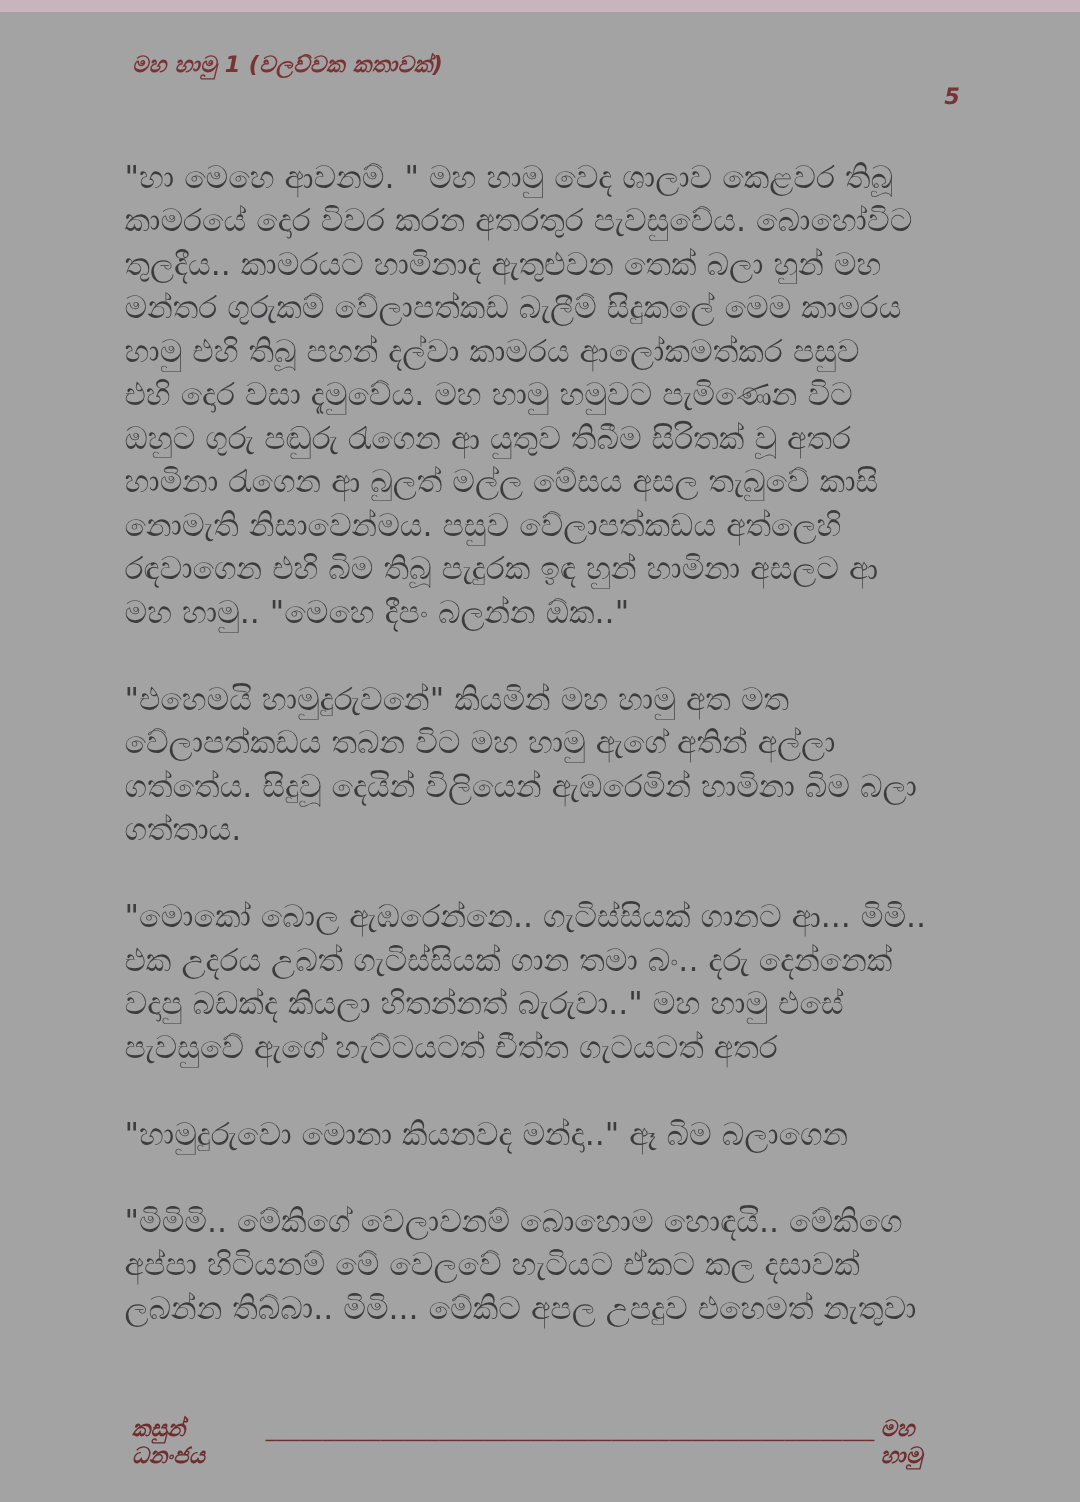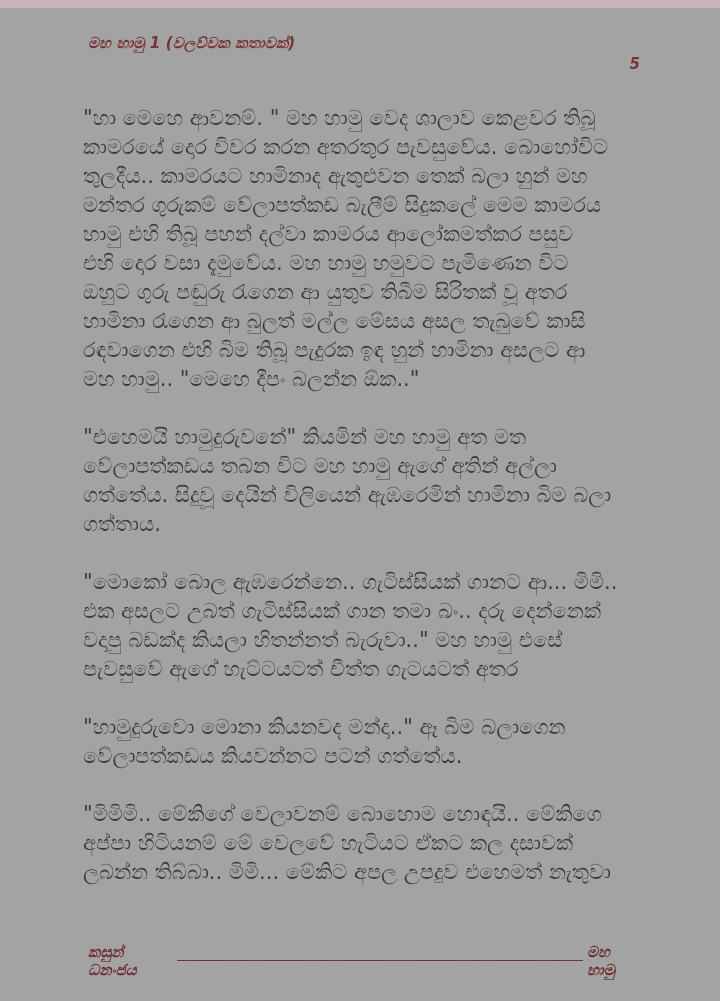--- a/index.html
+++ b/index.html
@@ -89,38 +89,38 @@
   <main class="body-text" id="body-container">
       <div class="paragraph">
         <div class="line">"හා මෙහෙ ආවනම්. " මහ හාමු වෙද ශාලාව කෙළවර තිබූ</div>
         <div class="line">කාමරයේ දොර විවර කරන අතරතුර පැවසුවේය. බොහෝවිට</div>
         <div class="line">තුලදීය.. කාමරයට හාමිනාද ඇතුළුවන තෙක් බලා හුන් මහ</div>
         <div class="line">මන්තර ගුරුකම් වේලාපත්කඩ බැලීම් සිදුකලේ මෙම කාමරය</div>
         <div class="line">හාමු එහි තිබූ පහන් දල්වා කාමරය ආලෝකමත්කර පසුව</div>
         <div class="line">එහි දොර වසා දැමුවේය. මහ හාමු හමුවට පැමිණෙන විට</div>
         <div class="line">ඔහුට ගුරු පඬුරු රැගෙන ආ යුතුව තිබීම සිරිතක් වූ අතර</div>
         <div class="line">හාමිනා රැගෙන ආ බුලත් මල්ල මේසය අසල තැබුවේ කාසි</div>
+        <div class="line">නොමැති නිසාවෙන්මය. පසුව  වේලාපත්කඩය අත්ලෙහි</div>
         <div class="line">රඳවාගෙන එහි බිම තිබූ පැදුරක ඉඳ හුන් හාමිනා අසලට ආ</div>
         <div class="line">මහ හාමු.. "මෙහෙ දීපං බලන්න ඕක.."</div>
       </div>
       <div class="paragraph">
         <div class="line">"එහෙමයි හාමුදුරුවනේ" කියමින් මහ හාමු අත මත</div>
         <div class="line">වේලාපත්කඩය තබන විට මහ හාමු ඇගේ අතින් අල්ලා</div>
         <div class="line">ගත්තේය. සිදුවූ දෙයින් විලියෙන් ඇඹරෙමින් හාමිනා බිම බලා</div>
         <div class="line">ගත්තාය.</div>
       </div>
       <div class="paragraph">
         <div class="line">"මොකෝ බොල ඇඹරෙන්නෙ.. ගැටිස්සියක් ගානට ආ... මිමි..</div>
-        <div class="line">එක අසලට උබත් ගැටිස්සියක් ගාන තමා බං.. දරු දෙන්නෙක්</div>
+        <div class="line">එක උදරය උබත් ගැටිස්සියක් ගාන තමා බං.. දරු දෙන්නෙක්</div>
         <div class="line">වදාපු බඩක්ද කියලා හිතන්නත් බැරුවා.." මහ හාමු එසේ</div>
         <div class="line">පැවසුවේ ඇගේ හැට්ටයටත් චීත්ත ගැටයටත් අතර</div>
       </div>
       <div class="paragraph">
         <div class="line">"හාමුදුරුවො මොනා කියනවද මන්දා.." ඈ බිම බලාගෙන</div>
-        <div class="line">වේලාපත්කඩය කියවන්නට පටන් ගත්තේය.</div>
       </div>
       <div class="paragraph">
         <div class="line">"මිමිමි.. මේකිගේ වෙලාවනම් බොහොම හොඳයි.. මේකිගෙ</div>
         <div class="line">අප්පා හිටියනම් මේ වෙලවේ හැටියට ඒකට කල දසාවක්</div>
         <div class="line">ලබන්න තිබ්බා.. මිමි... මේකිට අපල උපදුව එහෙමත් නැතුවා</div>
       </div>
     </main>
 
   <div class="footer">
     <span>කසුන් ධනංජය</span>

